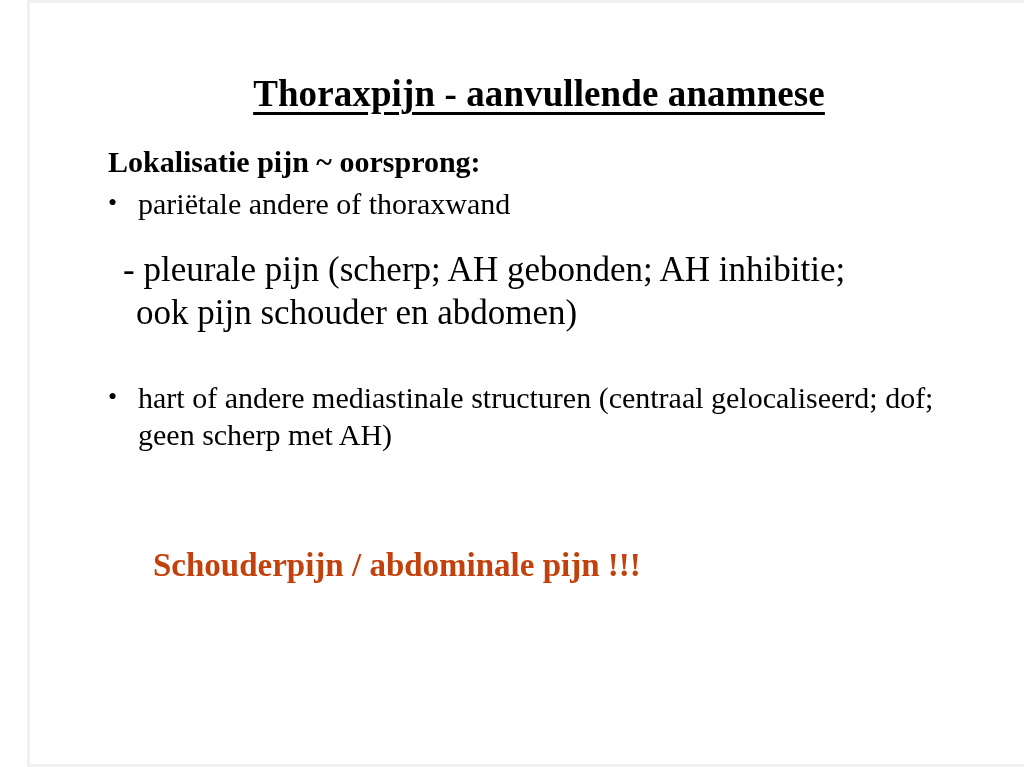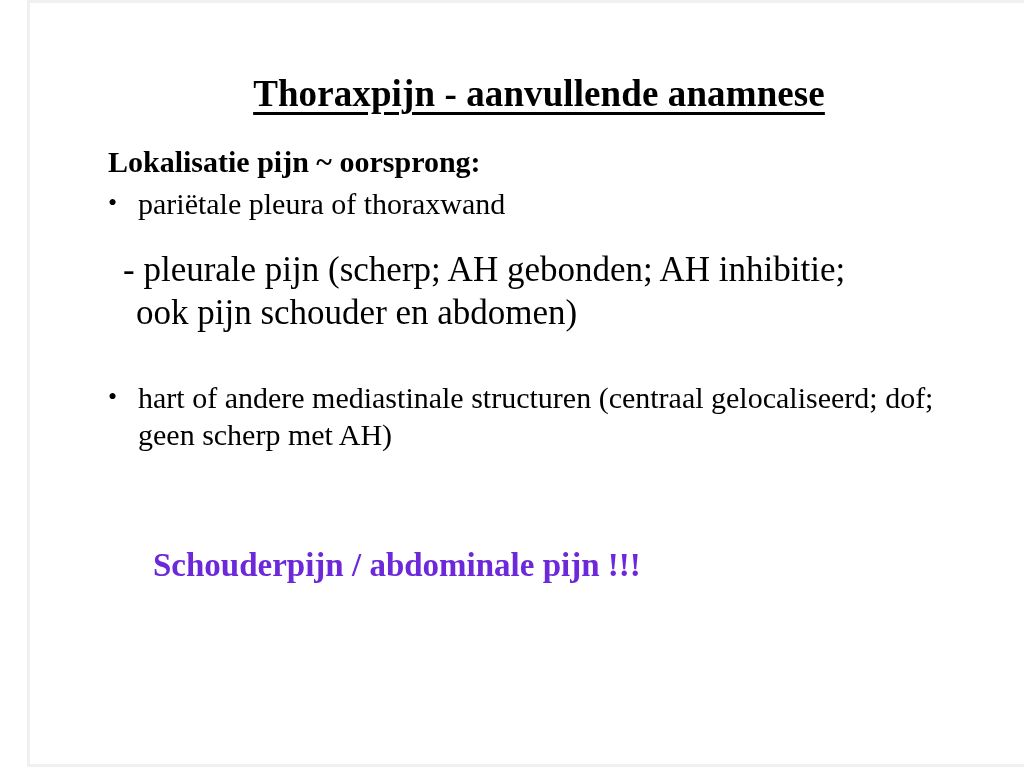--- a/index.html
+++ b/index.html
@@ -100,32 +100,32 @@
   <h1 class="slide-title">
     <span class="title-text">Thoraxpijn - aanvullende anamnese</span>
   </h1>
 
   <div class="body">
 
     <p class="section-heading">Lokalisatie pijn ~ oorsprong:</p>
 
     <div class="bullet-row">
       <span class="bullet-marker">•</span>
-      <span class="bullet-text">pariëtale pleura of thoraxwand</span>
+      <span class="bullet-text">pariëtale andere of thoraxwand</span>
     </div>
 
     <div class="gap-small"></div>
 
     <p class="subitem">- pleurale pijn (scherp; AH gebonden; AH inhibitie; ook pijn schouder en abdomen)</p>
 
     <div class="gap-med"></div>
 
     <div class="bullet-row">
       <span class="bullet-marker">•</span>
       <span class="bullet-text">hart of andere mediastinale structuren (centraal gelocaliseerd; dof; geen scherp met AH)</span>
     </div>
 
     <div class="gap-large"></div>
 
-    <p class="emphasis" style="color: #6d28d9;">Schouderpijn / abdominale pijn !!!</p>
+    <p class="emphasis" style="color: #c2410c;">Schouderpijn / abdominale pijn !!!</p>
 
   </div>
 </div>
 
 </body></html>

